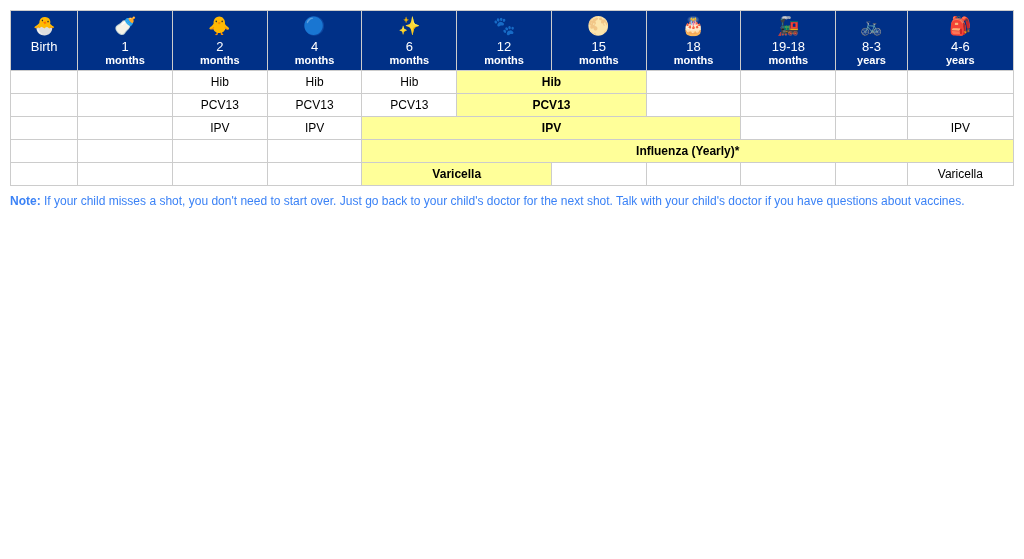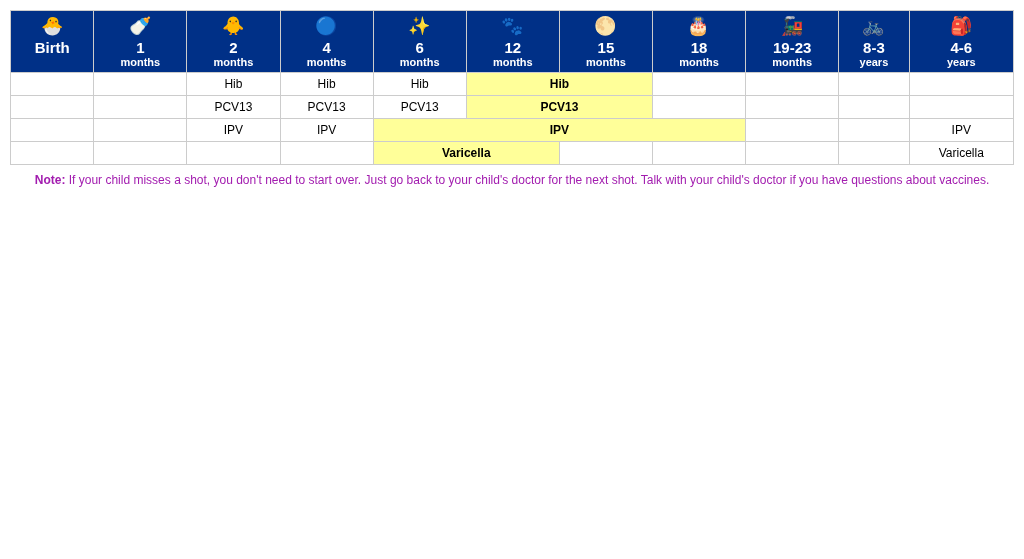--- a/index.html
+++ b/index.html
@@ -22,22 +22,22 @@
       vertical-align: middle;
     }
     .header-cell {
       background-color: #003087;
       color: #fff;
       font-weight: bold;
       font-size: 11px;
       padding: 4px 2px;
     }
     .header-cell .age-label {
-      font-size: 15px;
-      font-weight: bold;
+      font-size: 13px;
+      font-weight: normal;
       display: block;
     }
     .header-cell .icon {
       font-size: 18px;
       display: block;
       margin-bottom: 2px;
     }
     .vaccine-yellow {
       background-color: #ffff99;
       font-weight: bold;
@@ -49,22 +49,21 @@
       font-weight: bold;
       text-align: left;
       padding-left: 6px;
     }
     .empty-cell {
       background-color: #fff;
     }
     .note-section {
       margin-top: 8px;
       font-size: 12px;
-      color: #a21caf;
-      text-align: center;
+      color: #3b82f6;
     }
     .note-section b {
       font-weight: bold;
     }
   </style>
 </head>
 <body>
 
 <table class="schedule-table">
   <thead>
@@ -113,21 +112,21 @@
       </th>
 
       <th class="header-cell">
         <span class="icon">🎂</span>
         <span class="age-label">18</span>
         <span>months</span>
       </th>
 
       <th class="header-cell">
         <span class="icon">🚂</span>
-        <span class="age-label">19-23</span>
+        <span class="age-label">19-18</span>
         <span>months</span>
       </th>
 
       <th class="header-cell">
         <span class="icon">🚲</span>
         <span class="age-label">8-3</span>
         <span>years</span>
       </th>
 
       <th class="header-cell">
@@ -172,20 +171,27 @@
       <td class="vaccine-label"></td>
       <td class="empty-cell"></td>
       <td class="empty-cell">IPV</td>
       <td class="empty-cell">IPV</td>
       <td class="vaccine-yellow" colspan="4">IPV</td>
       <td class="empty-cell"></td>
       <td class="empty-cell"></td>
       <td class="empty-cell">IPV</td>
     </tr>
 
+    <tr>
+      <td class="vaccine-label"></td>
+      <td class="empty-cell"></td>
+      <td class="empty-cell"></td>
+      <td class="empty-cell"></td>
+      <td class="vaccine-yellow" colspan="7">Influenza (Yearly)*</td>
+    </tr>
 
 
     <tr>
       <td class="vaccine-label"></td>
       <td class="empty-cell"></td>
       <td class="empty-cell"></td>
       <td class="empty-cell"></td>
       <td class="vaccine-yellow" colspan="2">Varicella</td>
       <td class="empty-cell"></td>
       <td class="empty-cell"></td>

